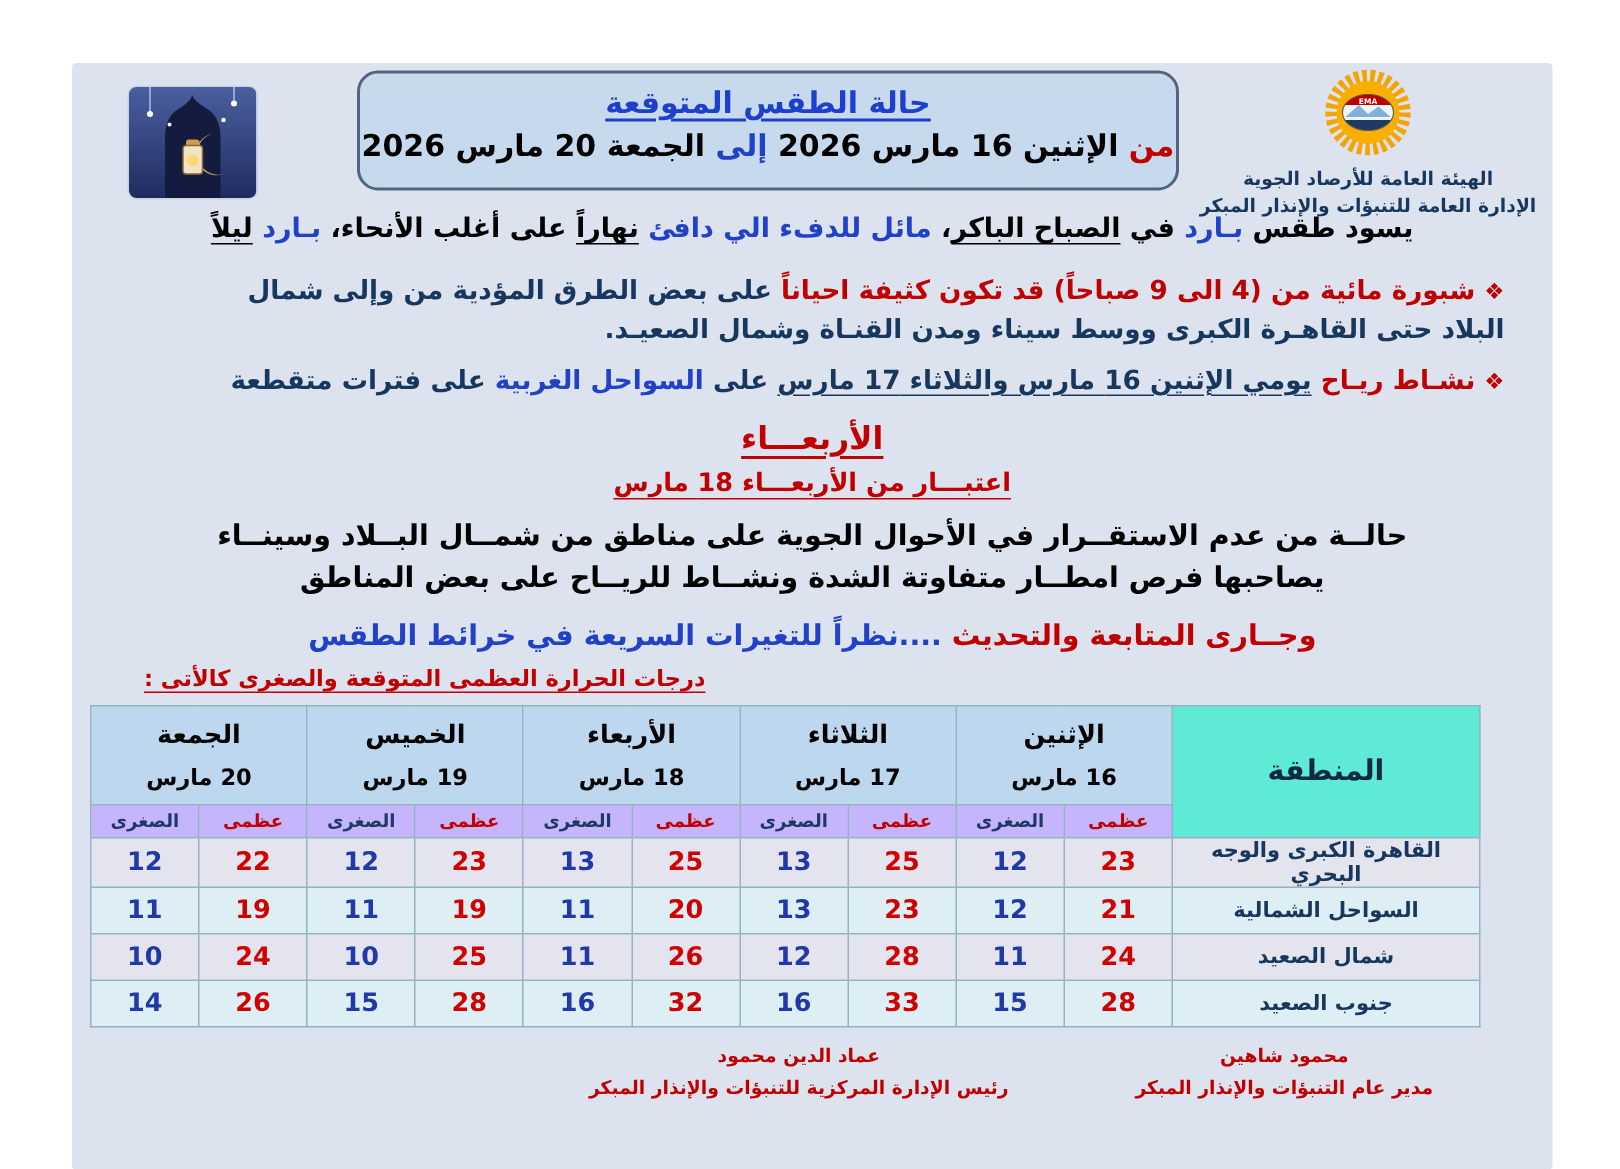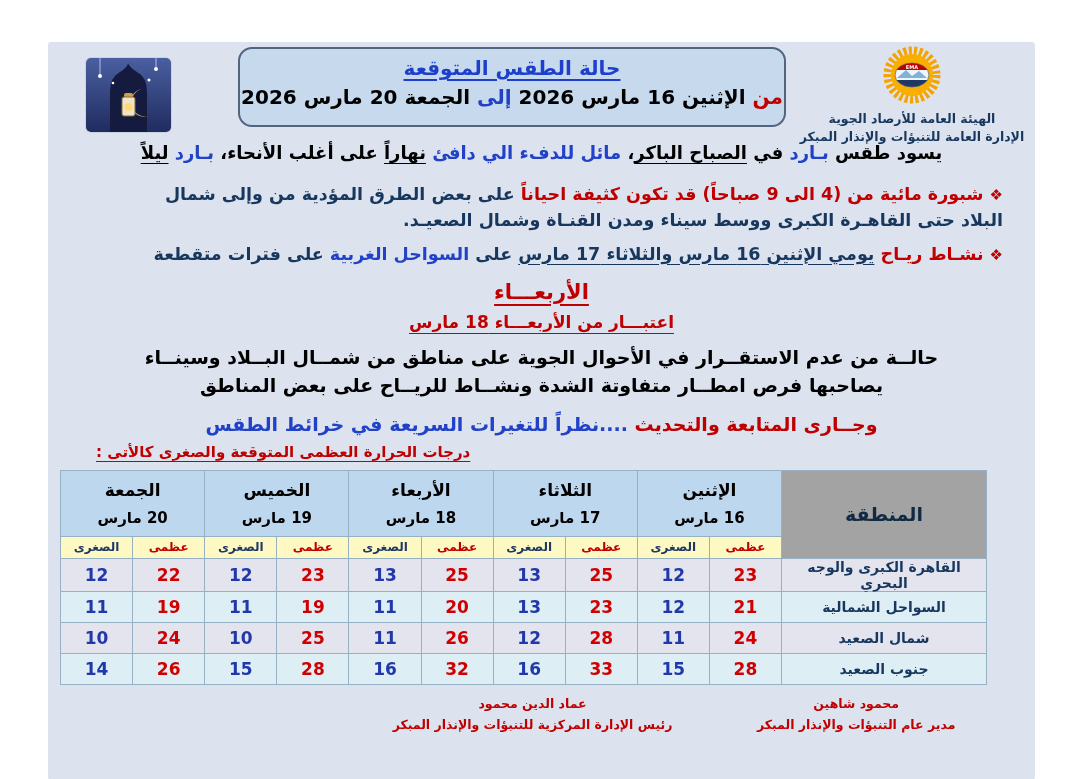--- a/index.html
+++ b/index.html
@@ -39,25 +39,25 @@
   .notice-line { margin-top:8px; text-align:center; font-size:17px; }
   .para { margin-top:11px; text-align:center; font-size:19px; color:#000; line-height:1.5; padding:0 40px; }
   .followup { margin-top:13px; text-align:center; font-size:19px; }
   .table-title { margin-top:8px; text-align:left; padding-left:30px; font-size:15px; }
   .table-title span { color:#c00000; text-decoration:underline; text-underline-offset:4px; }
 
   
   table.temps { border-collapse:collapse; margin:9px 30px 0 30px; width:927px;
     border:1px solid #7f9cb5; table-layout:fixed; }
   table.temps th, table.temps td { border:1px solid #97b1c4; text-align:center; vertical-align:middle; }
-  th.region { background:#a3a3a3; font-size:19px; color:#102a43; width:205px; }
+  th.region { background:#5eead4; font-size:19px; color:#102a43; width:205px; }
   th.day { background:#bdd7ee; color:#000; height:66px; border-bottom:2px solid #ffffff; }
   th.day .dname { font-size:17px; margin-bottom:9px; }
   th.day .ddate { font-size:15px; }
-  th.sub { background:#fef9c3; font-size:12px; height:22px; }
+  th.sub { background:#c4b5fd; font-size:12px; height:22px; }
   th.sub.max { color:#c00000; }
   th.sub.min { color:#1f3864; }
   td.num { font-size:17px; height:31px; }
   td.num.max { color:#d00000; }
   td.num.min { color:#2038a8; }
   td.rname { font-size:14px; color:#17375e; }
   tr.odd td { background:#e4e4ef; }
   tr.even td { background:#ddeff5; }
 
   

